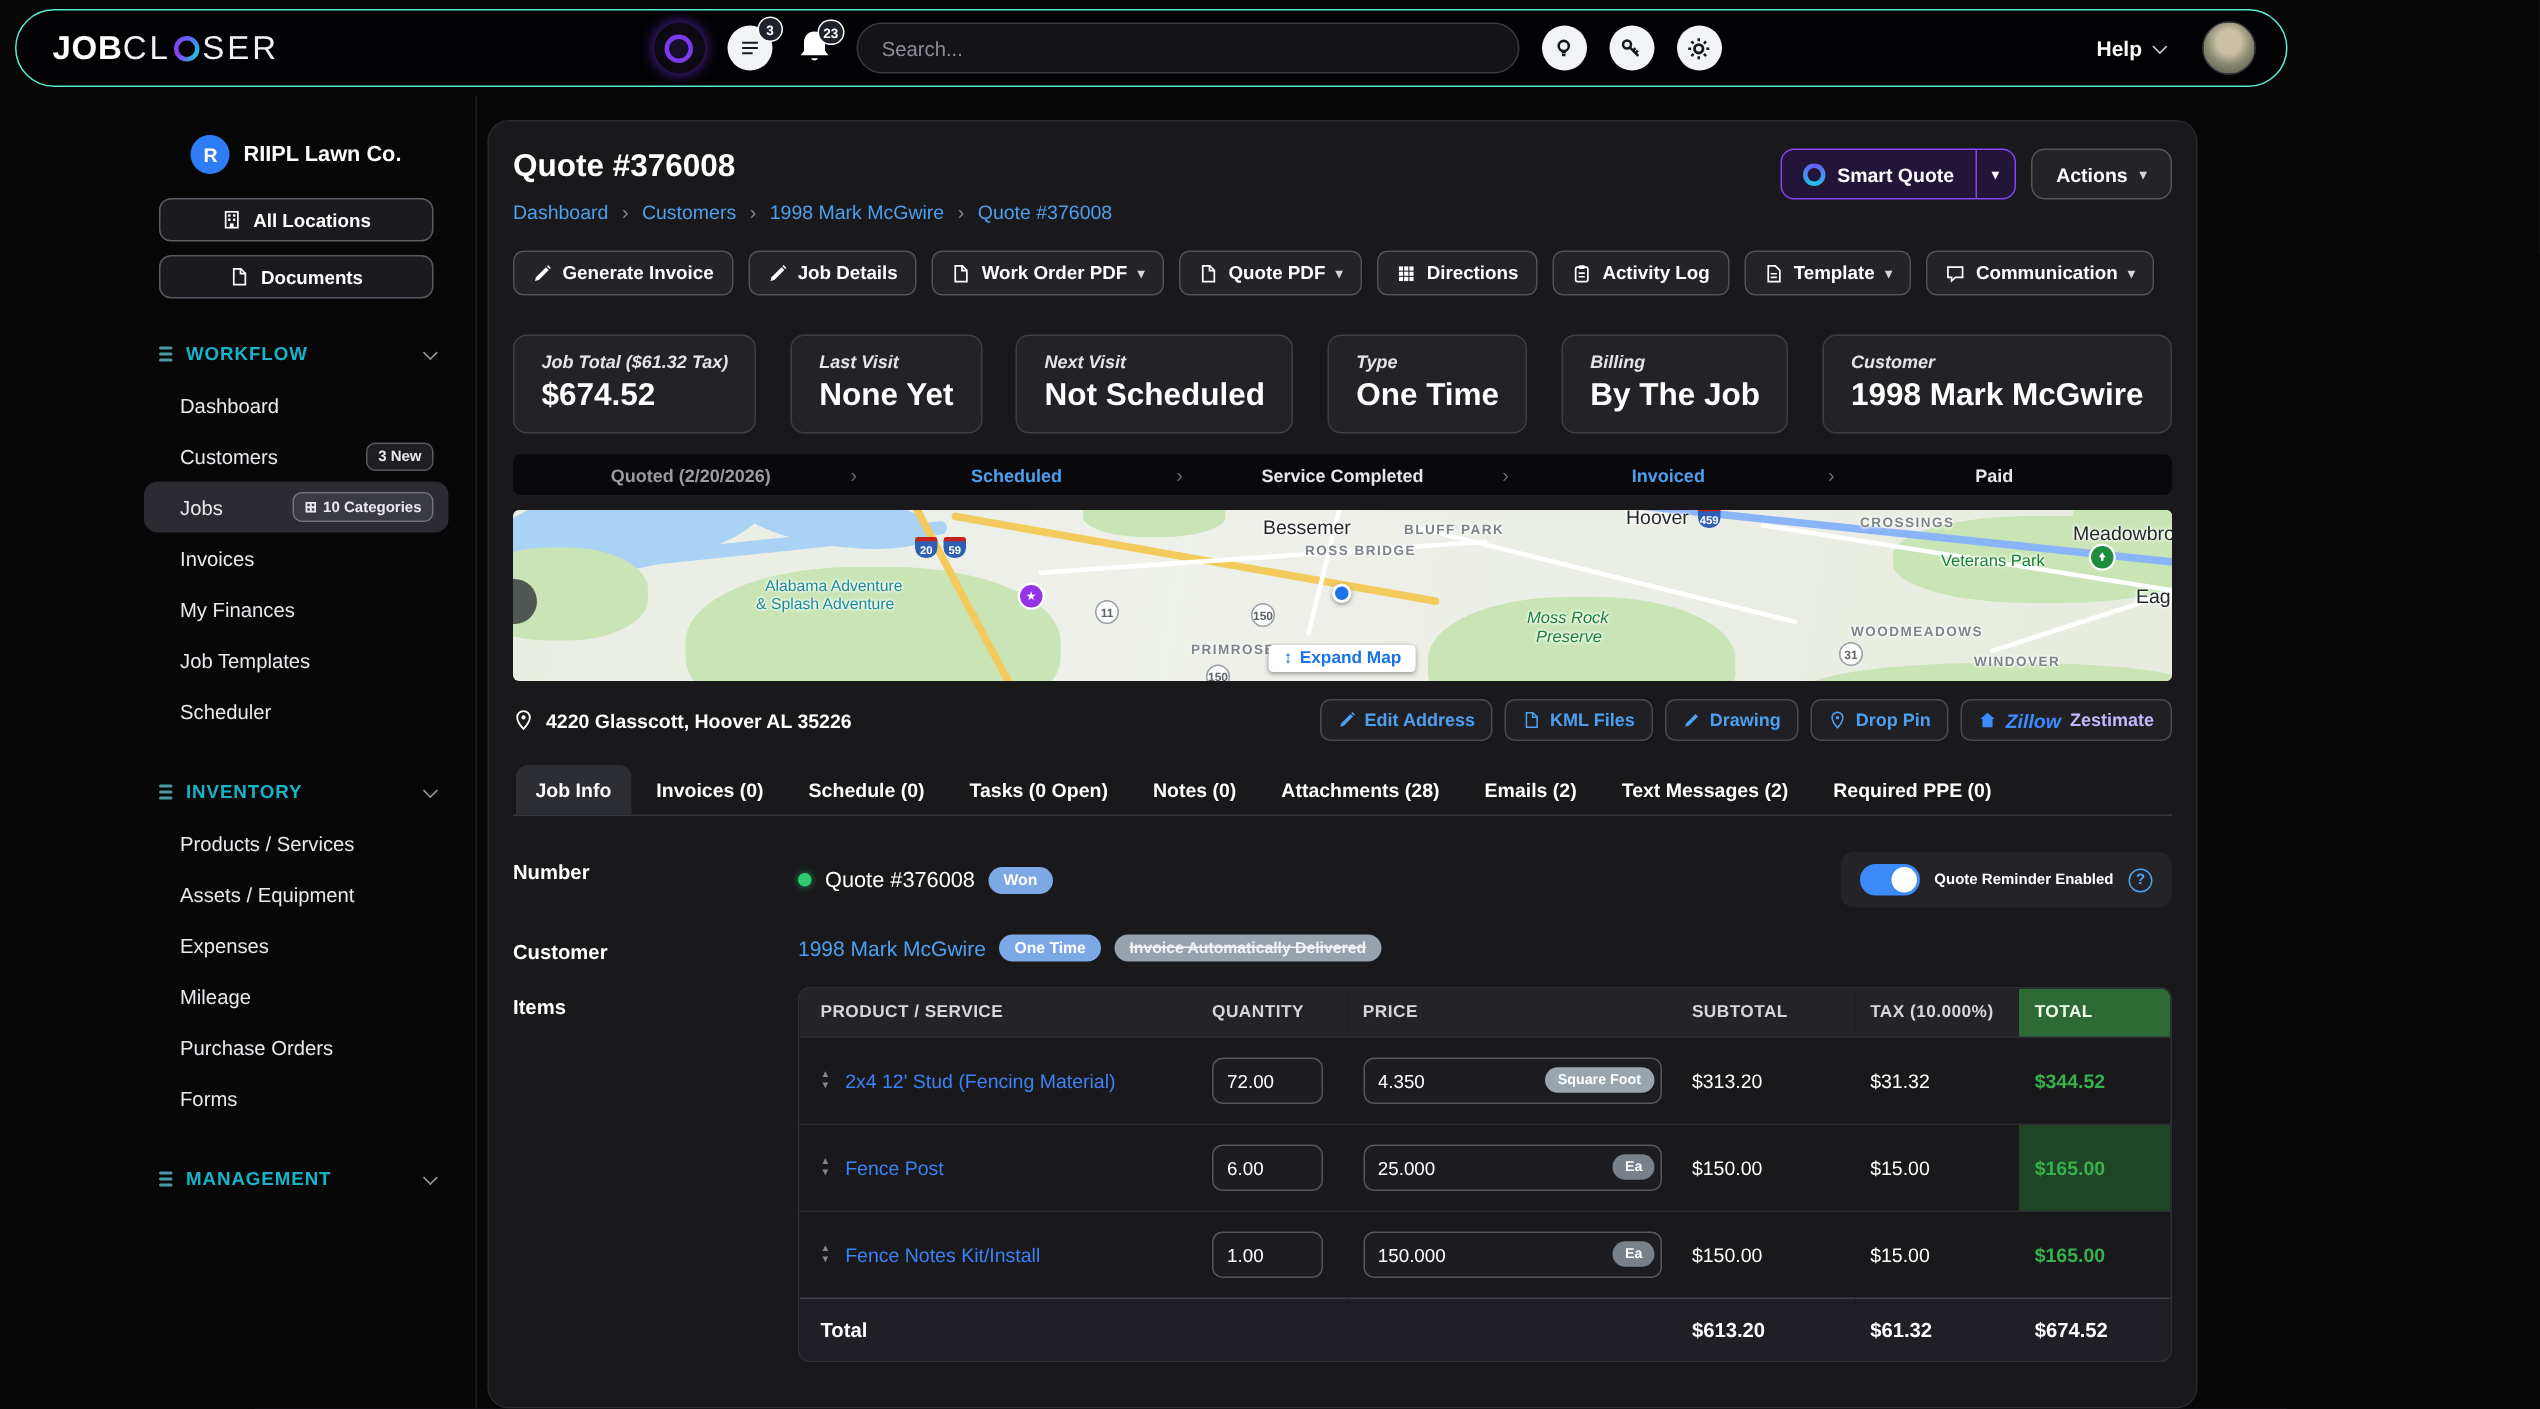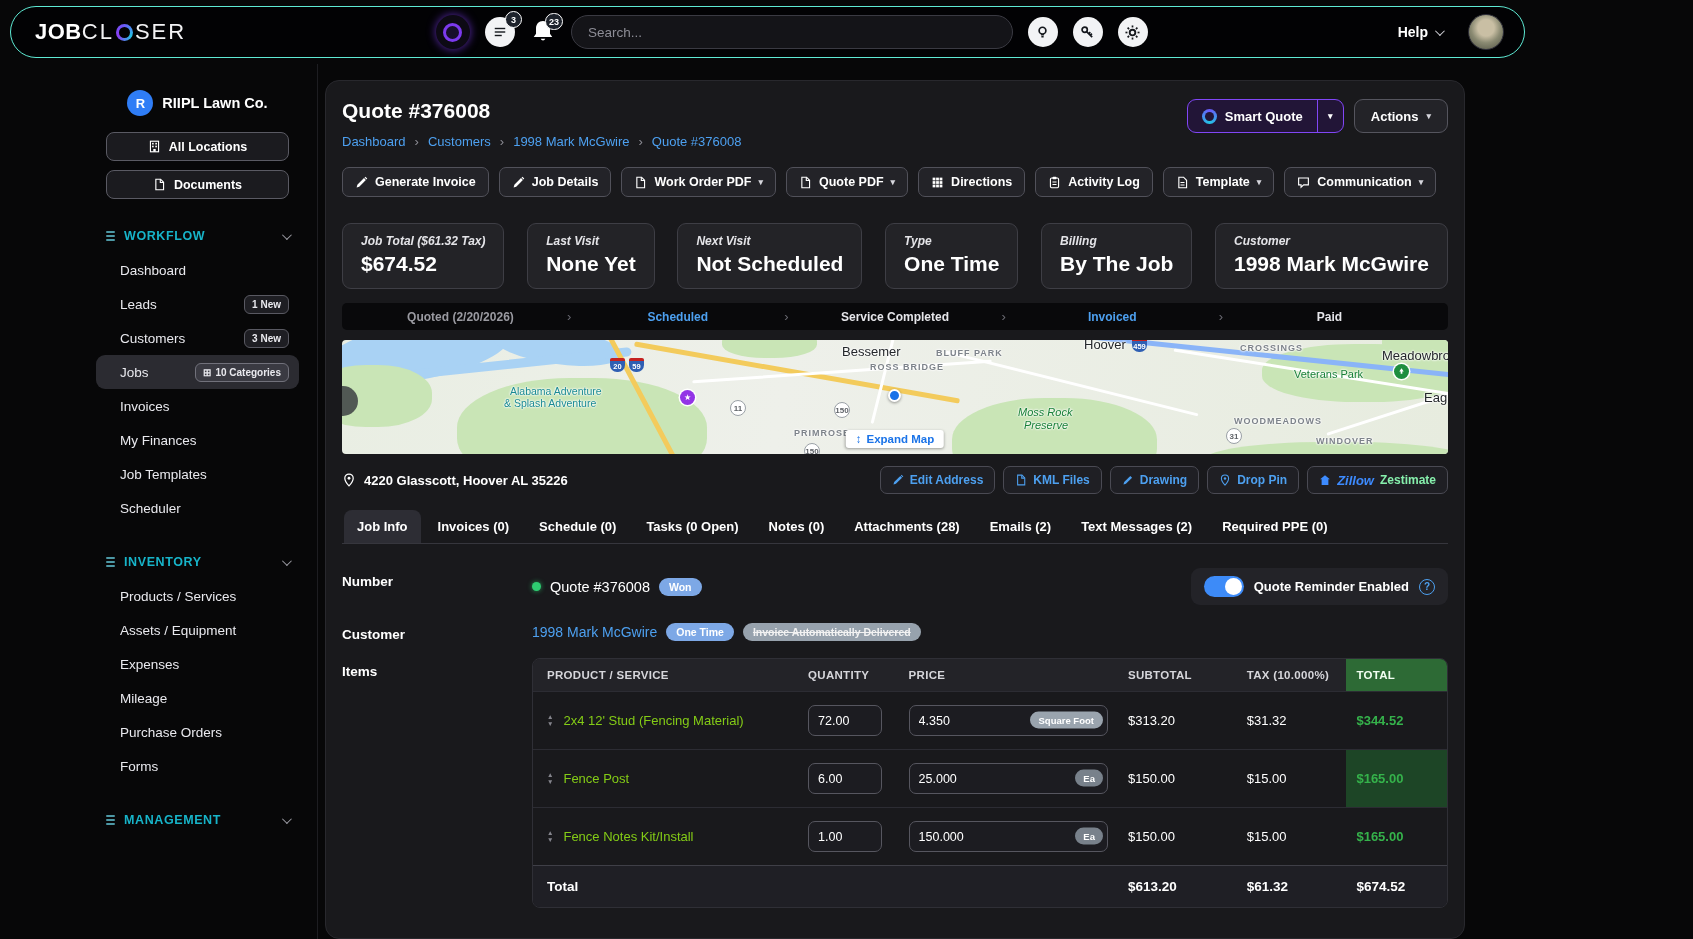--- a/index.html
+++ b/index.html
@@ -155,21 +155,21 @@
     background:#3c4043; opacity:.85; cursor:pointer; }
 
   
   .address-row{ display:flex; align-items:center; gap:8px; margin-top:12px; padding-bottom:12px; }
   .address-text{ font-size:13px; font-weight:600; }
   .addr-buttons{ margin-left:auto; display:flex; gap:8px; }
   .addr-btn{ display:flex; align-items:center; gap:6px; height:28px; padding:0 11px;
     background:#1f1f24; border:1px solid #4a4a53; border-radius:7px;
     color:#4da0f0; font-size:12px; font-weight:700; cursor:pointer; white-space:nowrap; }
   .zillow-brand{ font-weight:800; font-size:13px; color:#3d8bff; font-style:italic; }
-  .zillow-label{ color:#86efac; font-weight:600; }
+  .zillow-label{ color:#c4b5fd; font-weight:600; }
 
   
   .tabs{ display:flex; gap:4px; align-items:flex-end; border-bottom:1px solid #36363d;
     margin-top:4px; padding:0 2px; }
   .tab{ padding:9px 13px; font-size:13px; font-weight:700; color:#fff; cursor:pointer; white-space:nowrap; }
   .tab.active{ background:#2d2d34; border-radius:8px 8px 0 0; }
 
   
   .details{ margin-top:24px; }
   .detail-row{ display:flex; margin-bottom:16px; }
@@ -179,39 +179,39 @@
   .number-text{ font-size:14.5px; }
   .pill-blue{ background:#7da8e6; color:#fff; font-size:10.5px; font-weight:700;
     padding:3px 10px; border-radius:10px; }
   .pill-gray{ background:#97a2ad; color:#f2f2f2; font-size:10.5px; font-weight:700;
     padding:3px 10px; border-radius:10px; text-decoration:line-through; }
   .customer-link{ color:#4da0f0; font-size:14px; cursor:pointer; }
   .reminder-box{ margin-left:auto; display:flex; align-items:center; gap:10px;
     background:#232328; border-radius:9px; padding:8px 13px; }
   .toggle{ width:40px; height:21px; border-radius:11px; background:#3d8bf8; position:relative; cursor:pointer; }
   .toggle i{ position:absolute; right:2px; top:2px; width:17px; height:17px; border-radius:50%; background:#fff; }
-  .reminder-label{ font-size:13px; font-weight:700; }
+  .reminder-label{ font-size:10px; font-weight:700; }
   .q-icon{ width:16px; height:16px; border-radius:50%; border:1.5px solid #4da0f0;
     color:#4da0f0; font-size:10px; font-weight:800;
     display:flex; align-items:center; justify-content:center; cursor:pointer; }
 
   
   .table-wrap{ flex:1; border:1px solid #2f2f36; border-radius:8px; overflow:hidden; align-self:flex-start; }
   table{ width:100%; border-collapse:collapse; table-layout:fixed; }
   col.c-prod{width:29%} col.c-qty{width:11%} col.c-price{width:24%}
   col.c-sub{width:13%} col.c-tax{width:12%} col.c-tot{width:11%}
   th{ background:#232328; font-size:11.5px; font-weight:700; color:#d6d6db;
     text-align:left; padding:10px; letter-spacing:.3px; }
   th.total-h{ background:#2d6a35; color:#f2fff2; }
   th:first-child, td:first-child{ padding-left:14px; }
   td{ padding:13px 10px; font-size:13px; border-top:1px solid #2c2c33; vertical-align:middle; }
   .prod-cell{ display:flex; align-items:center; gap:10px; }
   .sort-arrows{ display:flex; flex-direction:column; gap:1px; color:#85858d; font-size:6.5px;
     line-height:1; cursor:pointer; }
-  .prod-link{ color:#84cc16; cursor:pointer; }
+  .prod-link{ color:#3b82f6; cursor:pointer; }
   .qty-input{ width:74px; height:31px; background:#1c1c21; border:1px solid #56565f;
     border-radius:7px; color:#fff; font-size:12.5px; padding:0 9px;
     font-family:"Liberation Sans", sans-serif; }
   .price-wrap{ position:relative; width:205px; }
   .price-input{ width:100%; height:31px; background:#1c1c21; border:1px solid #56565f;
     border-radius:7px; color:#fff; font-size:12.5px; padding:0 82px 0 9px;
     font-family:"Liberation Sans", sans-serif; }
   .unit-badge{ position:absolute; right:5px; top:50%; transform:translateY(-50%);
     background:#9aa4ae; color:#fff; font-size:9.5px; font-weight:700;
     padding:3px 9px; border-radius:10px; cursor:pointer; white-space:nowrap; }
@@ -332,24 +332,20 @@
     <span class="dash-icon">
         <i></i>
         <i></i>
         <i></i>
       </span>
     <span>WORKFLOW</span>
     <span class="chev"></span>
   </div>
   <div class="side-item">
       <span>Dashboard</span>
-    </div>
-  <div class="side-item">
-      <span>Leads</span>
-      <span class="sbadge">1 New</span>
     </div>
   <div class="side-item">
       <span>Customers</span>
       <span class="sbadge">3 New</span>
     </div>
   <div class="side-item active">
       <span>Jobs</span>
       <span class="sbadge">
         <i class="badge-ico">⊞</i>
         <span>10 Categories</span>

